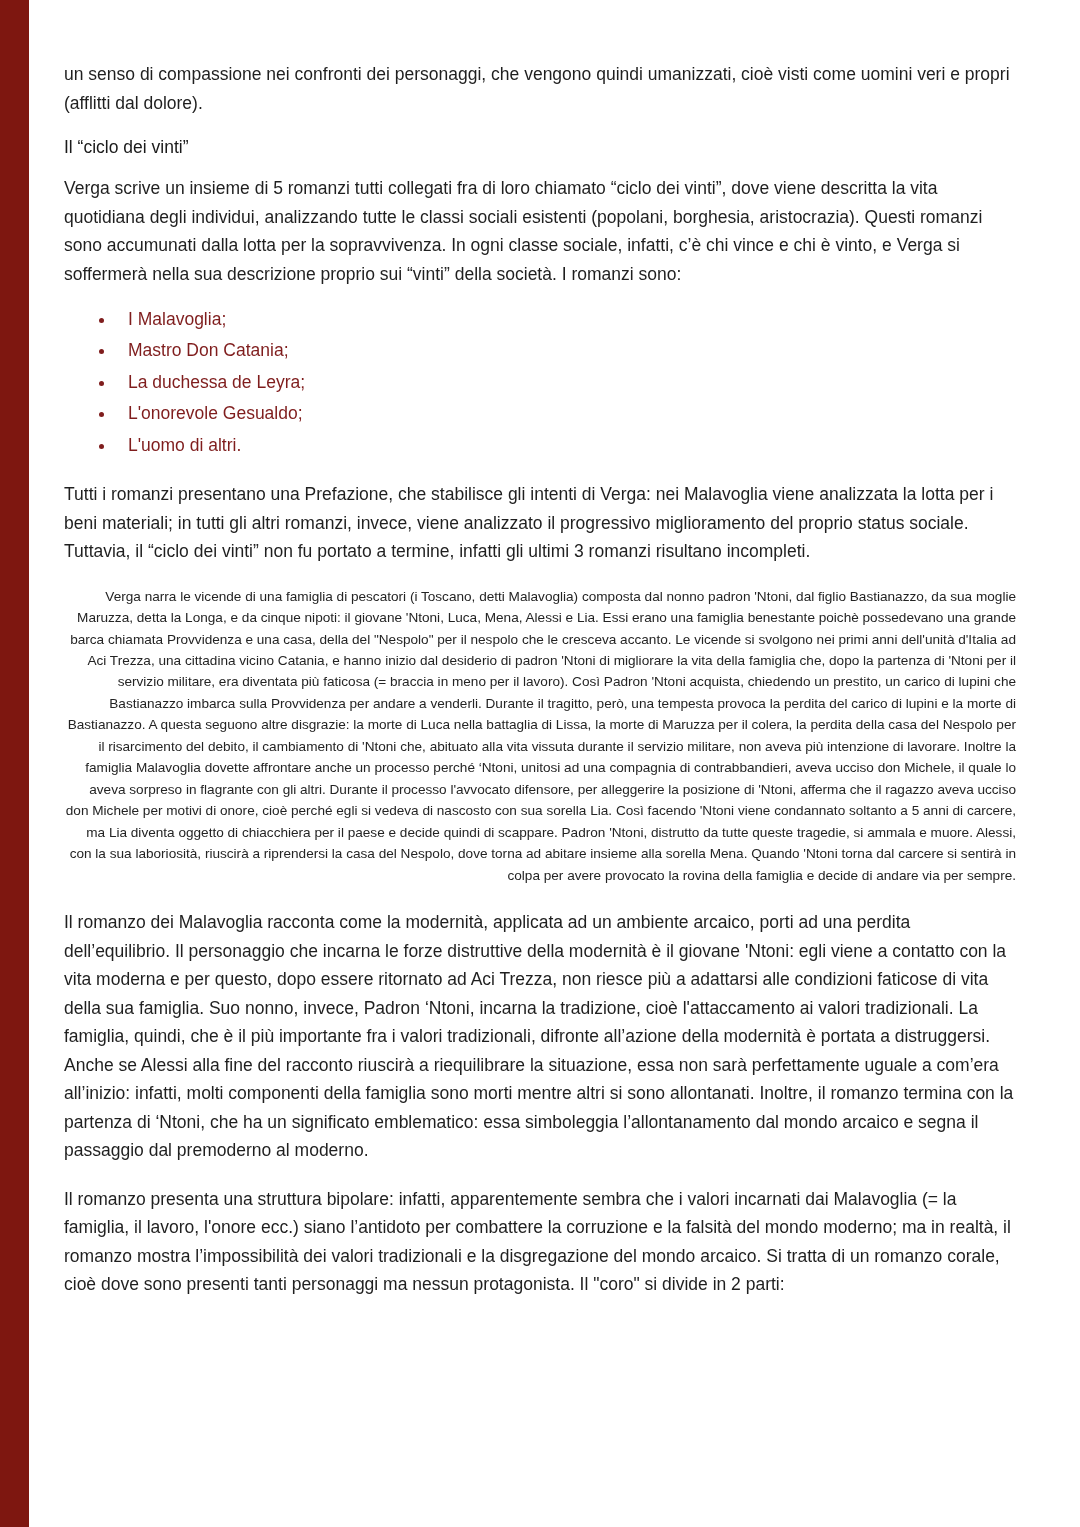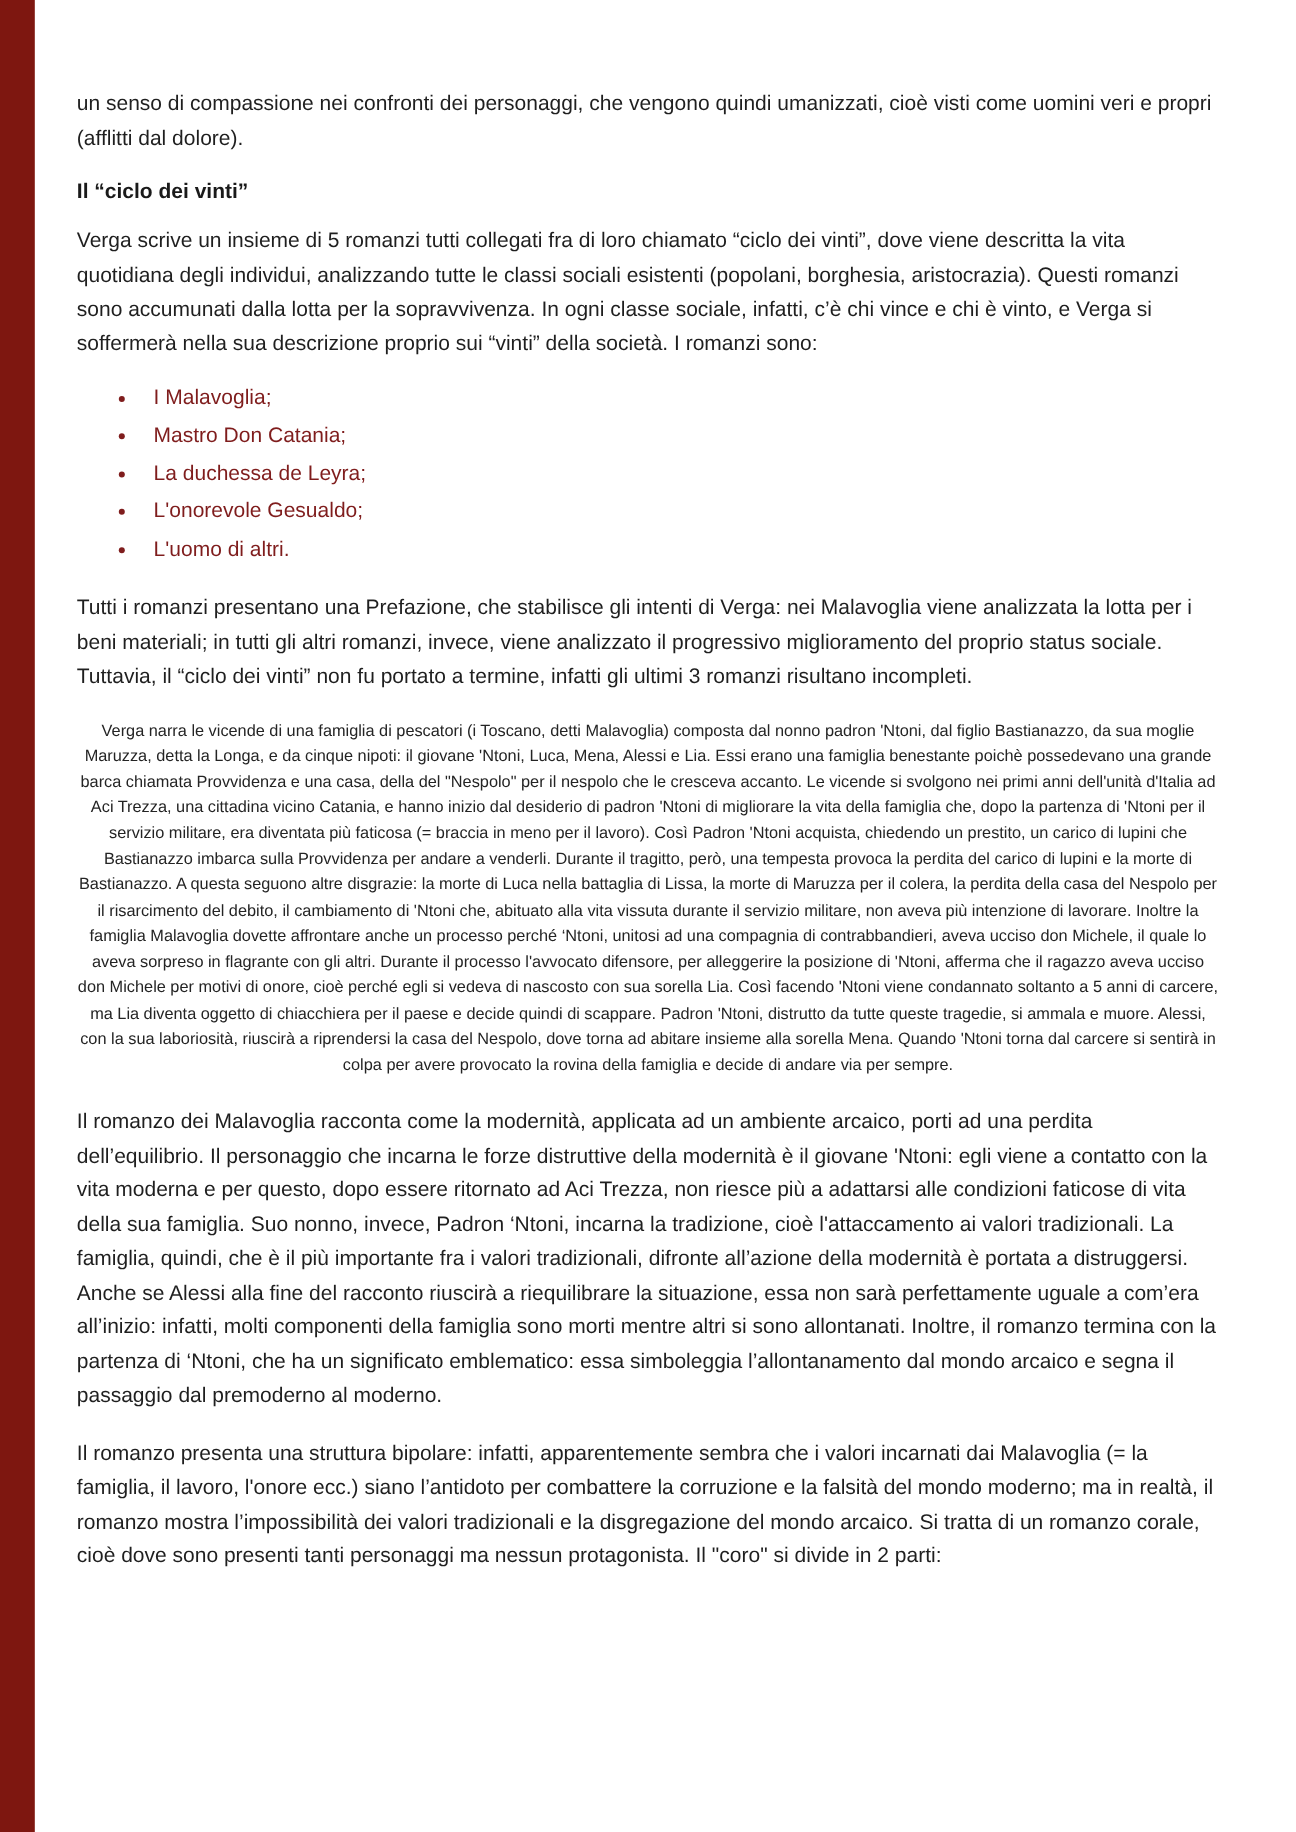--- a/index.html
+++ b/index.html
@@ -16,52 +16,52 @@
   }
   .edge-bar {
     position: absolute;
     left: 0; top: 0;
     width: 29px;
     height: 1527px;
   }
   .page-content {
     position: absolute;
     left: 64px;
-    top: 72px;
+    top: 60px;
     width: 952px;
   }
   p.body-para {
     font-size: 17.5px;
     line-height: 1.63;
     margin-bottom: 20px;
     text-align: left;
     color: #1f1f1f;
   }
   h2.section-heading {
     font-size: 17.5px;
-    font-weight: bold;
+    font-weight: normal;
     color: #1a1a1a;
     margin: 6px 0 16px 0;
   }
   ul.novel-list {
     margin: 2px 0 24px 52px;
     list-style: disc;
   }
   ul.novel-list li {
     font-size: 17.5px;
     line-height: 1.28;
     margin-bottom: 9px;
     padding-left: 12px;
     color: #7f1d1d;
   }
   p.small-para {
     font-size: 13.6px;
     line-height: 1.58;
     margin-bottom: 22px;
-    text-align: center;
+    text-align: right;
     color: #242424;
   }
 </style>
 </head>
 <body>
 
 <div class="edge-bar" style="background: rgb(126, 23, 16);"></div>
 
 <div class="page-content">
 

